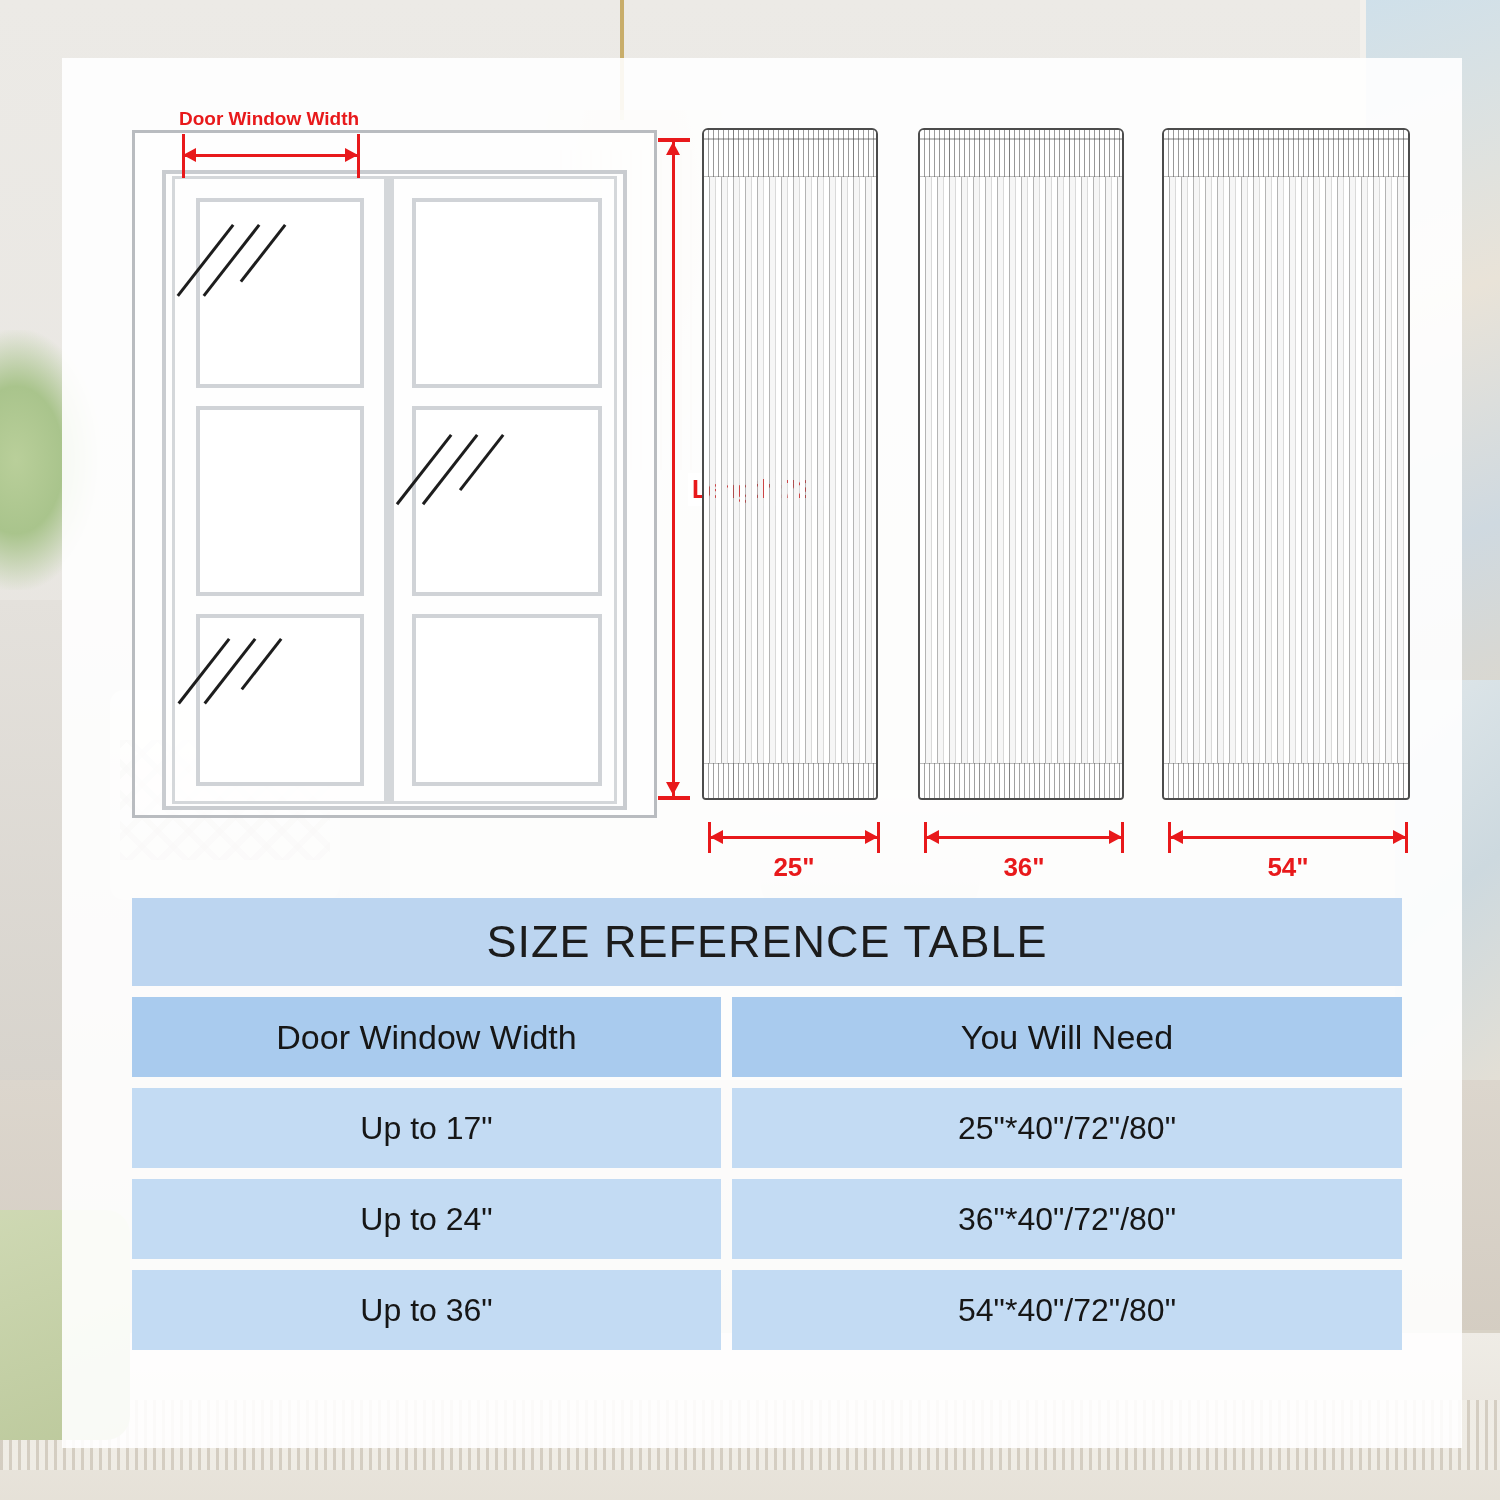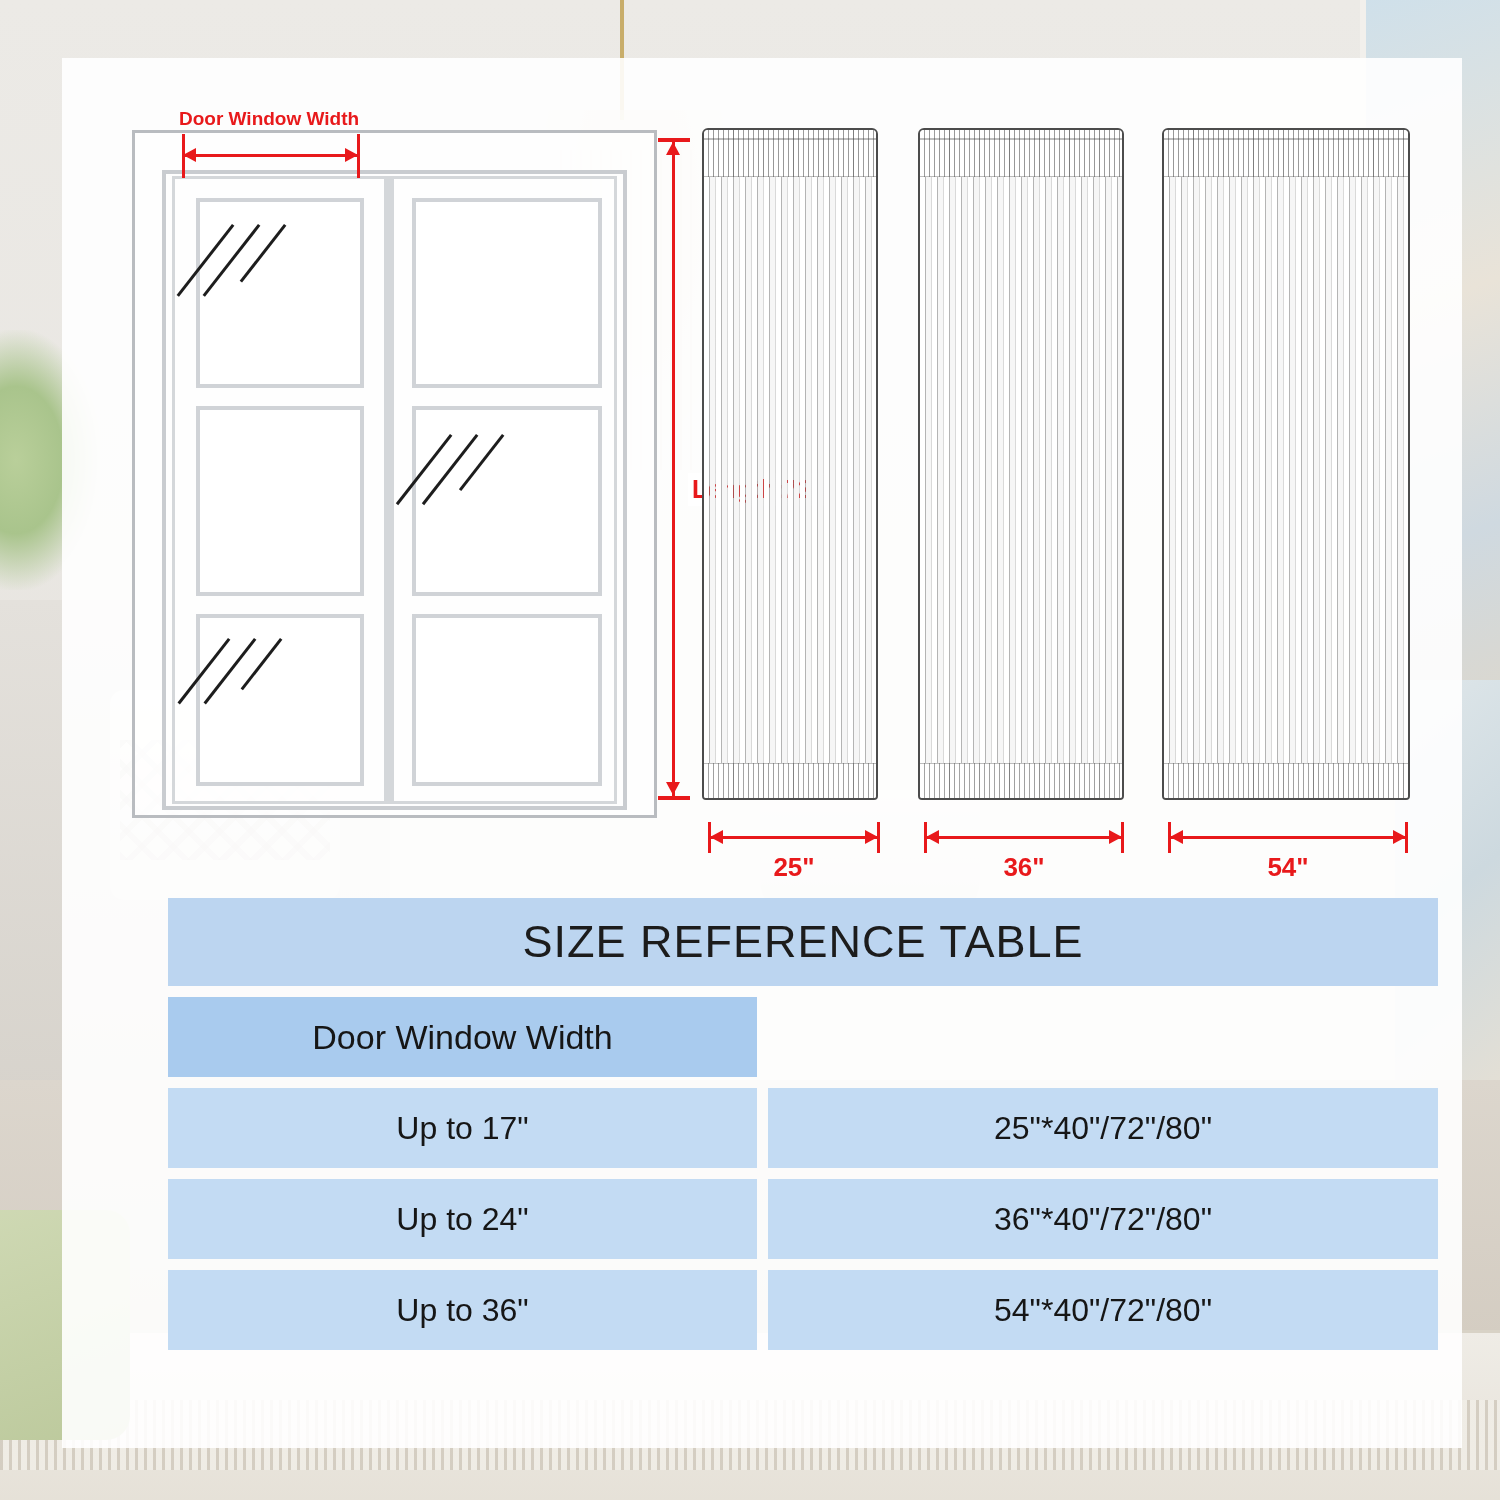--- a/index.html
+++ b/index.html
@@ -333,21 +333,20 @@
   .wlab-1 { left: 646px; width: 172px; }
   .wlab-2 { left: 862px; width: 200px; }
   .wlab-3 { left: 1106px; width: 240px; }
 
   
   #size-table {
     position: absolute;
     left: 70px;
     top: 840px;
     width: 1270px;
-    margin-left: 36px;
   }
   .tbl-title-row {
     background: #bcd5f0;
     height: 88px;
     display: flex;
     align-items: center;
     justify-content: center;
     margin-bottom: 11px;
   }
   .tbl-title-row .title-text {
@@ -482,20 +481,21 @@
     <div class="wdim-label wlab-3">54"</div>
   </div>
 
   <div id="size-table">
     <div class="tbl-title-row">
       <div class="title-text">SIZE REFERENCE TABLE</div>
     </div>
 
     <div class="tbl-row head">
       <div class="tbl-cell left">Door Window Width</div>
+      <div class="tbl-cell right">You Will Need</div>
     </div>
 
     <div class="tbl-row">
       <div class="tbl-cell left">Up to 17"</div>
       <div class="tbl-cell right">25"*40"/72"/80"</div>
     </div>
 
     <div class="tbl-row">
       <div class="tbl-cell left">Up to 24"</div>
       <div class="tbl-cell right">36"*40"/72"/80"</div>

